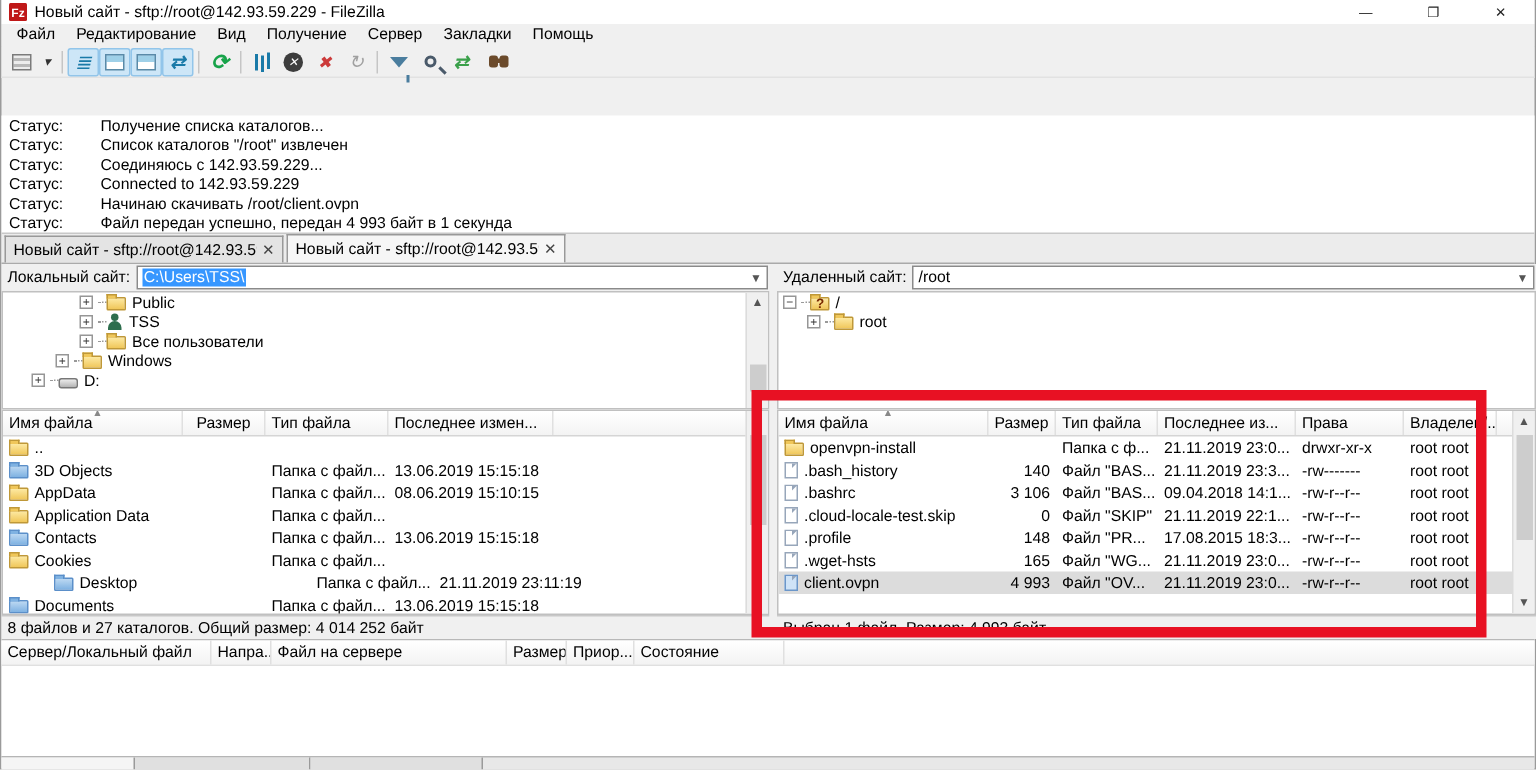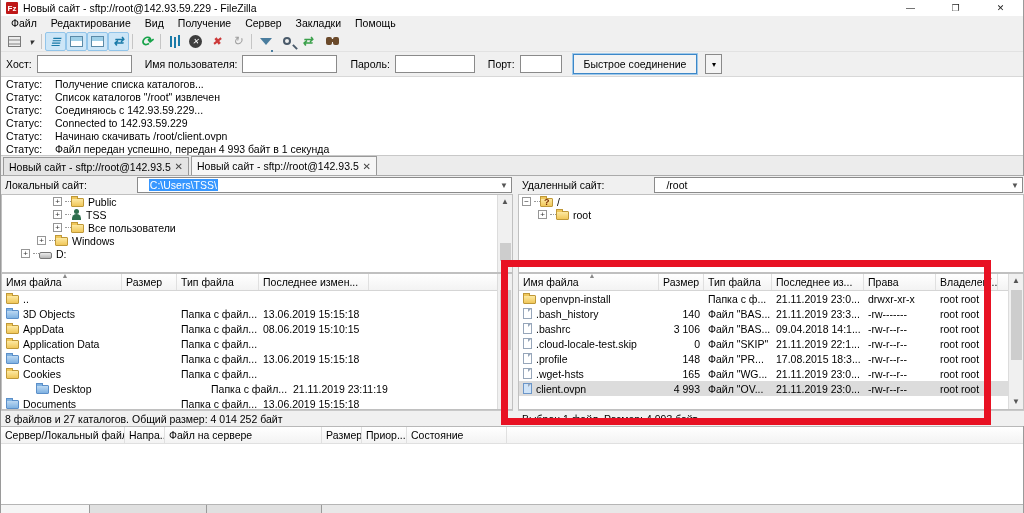--- a/index.html
+++ b/index.html
@@ -47,38 +47,38 @@
   
   .quickbar { position:absolute; left:0; top:52px; width:100%; height:25px; background:#f0f0f0; display:flex; align-items:center; padding-left:5px; gap:5px; border-bottom:1px solid #d8d8d8; }
   .qlabel { font-size:10.5px; }
   .qinput { height:18px; border:1px solid #8a8a8a; background:#fff; font-size:10.5px; padding:0 3px; font-family:"Liberation Sans",sans-serif; }
   .qc-btn { height:20px; border:1px solid #3c87c8; outline:1px solid #9fc9ea; background:#f4f4f4; font-size:10.5px; padding:0 10px; margin-left:6px; font-family:"Liberation Sans",sans-serif; }
   .qc-dd { width:17px; height:20px; border:1px solid #8a8a8a; background:#f4f4f4; font-size:8px; margin-left:3px; }
 
   
   .log { position:absolute; left:0; top:77px; width:100%; height:79px; background:#fff; border-bottom:1px solid #c8c8c8; padding-top:1px; overflow:hidden; }
   .logrow { display:flex; height:13px; line-height:13px; font-size:10.5px; }
-  .log-label { width:54px; padding-left:5px; flex:none; }
+  .log-label { width:66px; padding-left:5px; flex:none; }
   .log-msg { flex:1; }
 
   
   .tabbar { position:absolute; left:0; top:156px; width:100%; height:20px; background:#ececec; display:flex; align-items:flex-end; padding-left:2px; border-bottom:1px solid #aaa; }
   .tab { width:186px; height:18px; border:1px solid #999; border-bottom:none; background:#e4e4e4; display:flex; align-items:center; padding:0 5px; font-size:10.5px; margin-right:2px; }
   .tab.active { background:#f6f6f6; height:19px; }
   .tab-label { flex:1; white-space:nowrap; overflow:hidden; }
   .tab-close { font-size:10px; color:#444; padding-left:4px; }
 
   
   .pane { position:absolute; top:176px; height:250px; }
   .pane-local { left:0; width:512px; }
   .pane-remote { left:517px; width:506px; }
   .splitter { position:absolute; left:512px; top:176px; width:5px; height:328px; background:#f0f0f0; }
   .site-row { height:18px; display:flex; align-items:center; background:#f0f0f0; }
   .site-label { font-size:10.5px; padding:0 4px; white-space:nowrap; }
-  .site-combo { flex:1; height:16px; border:1px solid #8a8a8a; background:#fff; display:flex; align-items:center; padding-left:11px; margin-right:1px; font-size:10.5px;margin-left:46px; }
+  .site-combo { flex:1; height:16px; border:1px solid #8a8a8a; background:#fff; display:flex; align-items:center; padding-left:3px; margin-right:1px; font-size:10.5px; }
   .combo-sel { background:#3797ff; color:#fff; padding:0 1px; }
   .combo-arrow { margin-left:auto; font-size:8px; color:#555; padding-right:3px; }
   .tree { height:79px; background:#fff; border:1px solid #c0c0c0; overflow:hidden; position:relative; }
   .tree-row { display:flex; align-items:center; height:13px; font-size:10.5px; }
   .expbox { width:9px; height:9px; border:1px solid #969696; background:#fff; font-size:8px; line-height:7px; text-align:center; flex:none; margin-right:3px; color:#333; }
   .tree-dash { width:6px; height:1px; border-top:1px dotted #999; flex:none; }
 
   
   .fi { display:inline-block; position:relative; flex:none; margin-right:4px; }
   .fi-folder { width:13px; height:9px; background:linear-gradient(#fde9a2,#f0c75a); border:1px solid #bf9838; border-radius:1px; margin-top:2px; }
@@ -93,21 +93,21 @@
   .fi-file { width:9px; height:11px; background:#fff; border:1px solid #97a6ba; }
   .fi-file::before { content:""; position:absolute; right:0; top:0; border-left:3px solid #97a6ba; border-bottom:3px solid transparent; }
   .fi-file-blue { background:#cfe3f7; border-color:#6b96c9; }
 
   
   .lv { background:#fff; border:1px solid #c0c0c0; position:relative; overflow:hidden; }
   .lv-local { height:137px; }
   .lv-remote { height:137px; }
   .lv-head { display:flex; height:17px; background:linear-gradient(#ffffff,#f3f3f3); border-bottom:1px solid #d5d5d5; }
   .lv-hcell { font-size:10.5px; padding:2px 4px; border-right:1px solid #e0e0e0; white-space:nowrap; overflow:hidden; flex:none; position:relative; }
-  .lv-hcell.r { text-align:left; }
+  .lv-hcell.r { text-align:center; }
   .sortmark { position:absolute; left:50%; top:-2px; font-size:7px; color:#888; }
   .lv-row { display:flex; align-items:center; height:15px; flex:none; }
   .lv-row.selected { background:#dcdcdc; }
   .lv-cell { font-size:10.5px; padding:0 4px; white-space:nowrap; overflow:hidden; flex:none; display:flex; align-items:center; }
   .lv-cell.r { justify-content:flex-end; }
   .pane-status { height:16px; background:#f0f0f0; border-top:1px solid #c8c8c8; font-size:10.5px; display:flex; align-items:center; padding-left:4px; white-space:nowrap; overflow:hidden; }
 
   
   .vscroll { position:absolute; right:0; top:0; width:15px; background:#f0f0f0; border-left:1px solid #dcdcdc; }
   .vs-arrow { height:14px; text-align:center; font-size:8px; color:#555; line-height:14px; }
@@ -195,32 +195,20 @@
         <i class="ticon ic-compare"></i>
       </span>
       <span class="tbtn">
         <i class="ticon ic-sync-browsing"></i>
       </span>
       <span class="tbtn">
         <i class="ticon ic-find-files"></i>
       </span>
     </div>
 
-  <div class="quickbar">
-    <span class="qlabel">Хост:</span>
-    <input class="qinput" style="width: 95px;" value="">
-    <span class="qlabel" style="margin-left:8px">Имя пользователя:</span>
-    <input class="qinput" style="width: 95px;" value="">
-    <span class="qlabel" style="margin-left:8px">Пароль:</span>
-    <input class="qinput" style="width: 80px;" type="password" value="">
-    <span class="qlabel" style="margin-left:8px">Порт:</span>
-    <input class="qinput" style="width: 42px;" value="">
-    <button class="qc-btn">Быстрое соединение</button>
-    <button class="qc-dd">▾</button>
-  </div>
 
   <div class="log">
       <div class="logrow">
         <span class="log-label">Статус:</span>
         <span class="log-msg">Получение списка каталогов...</span>
       </div>
       <div class="logrow">
         <span class="log-label">Статус:</span>
         <span class="log-msg">Список каталогов "/root" извлечен</span>
       </div>
@@ -465,21 +453,21 @@
         <div class="vs-arrow">▲</div>
         <div class="vs-thumb" style="top:16px;height:70px"></div>
         <div class="vs-arrow" style="position:absolute;bottom:0;width:100%">▼</div>
       </div>
       </div>
     <div class="pane-status">Выбран 1 файл. Размер: 4 993 байт</div>
   </div>
 
   <div class="queue">
     <div class="lv-head" id="queue-head">
-        <span class="lv-hcell" style="width: 124px;">Сервер/Локальный файл</span>
+        <span class="lv-hcell" style="width: 140px;">Сервер/Локальный файл</span>
         <span class="lv-hcell" style="width: 40px;">Напра...</span>
         <span class="lv-hcell" style="width: 157px;">Файл на сервере</span>
         <span class="lv-hcell r" style="width: 40px;">Размер</span>
         <span class="lv-hcell" style="width: 45px;">Приор...</span>
         <span class="lv-hcell" style="width: 100px;">Состояние</span>
       </div>
   </div>
 
   <div class="bottom-tabs">
     <div class="btab first"></div>

